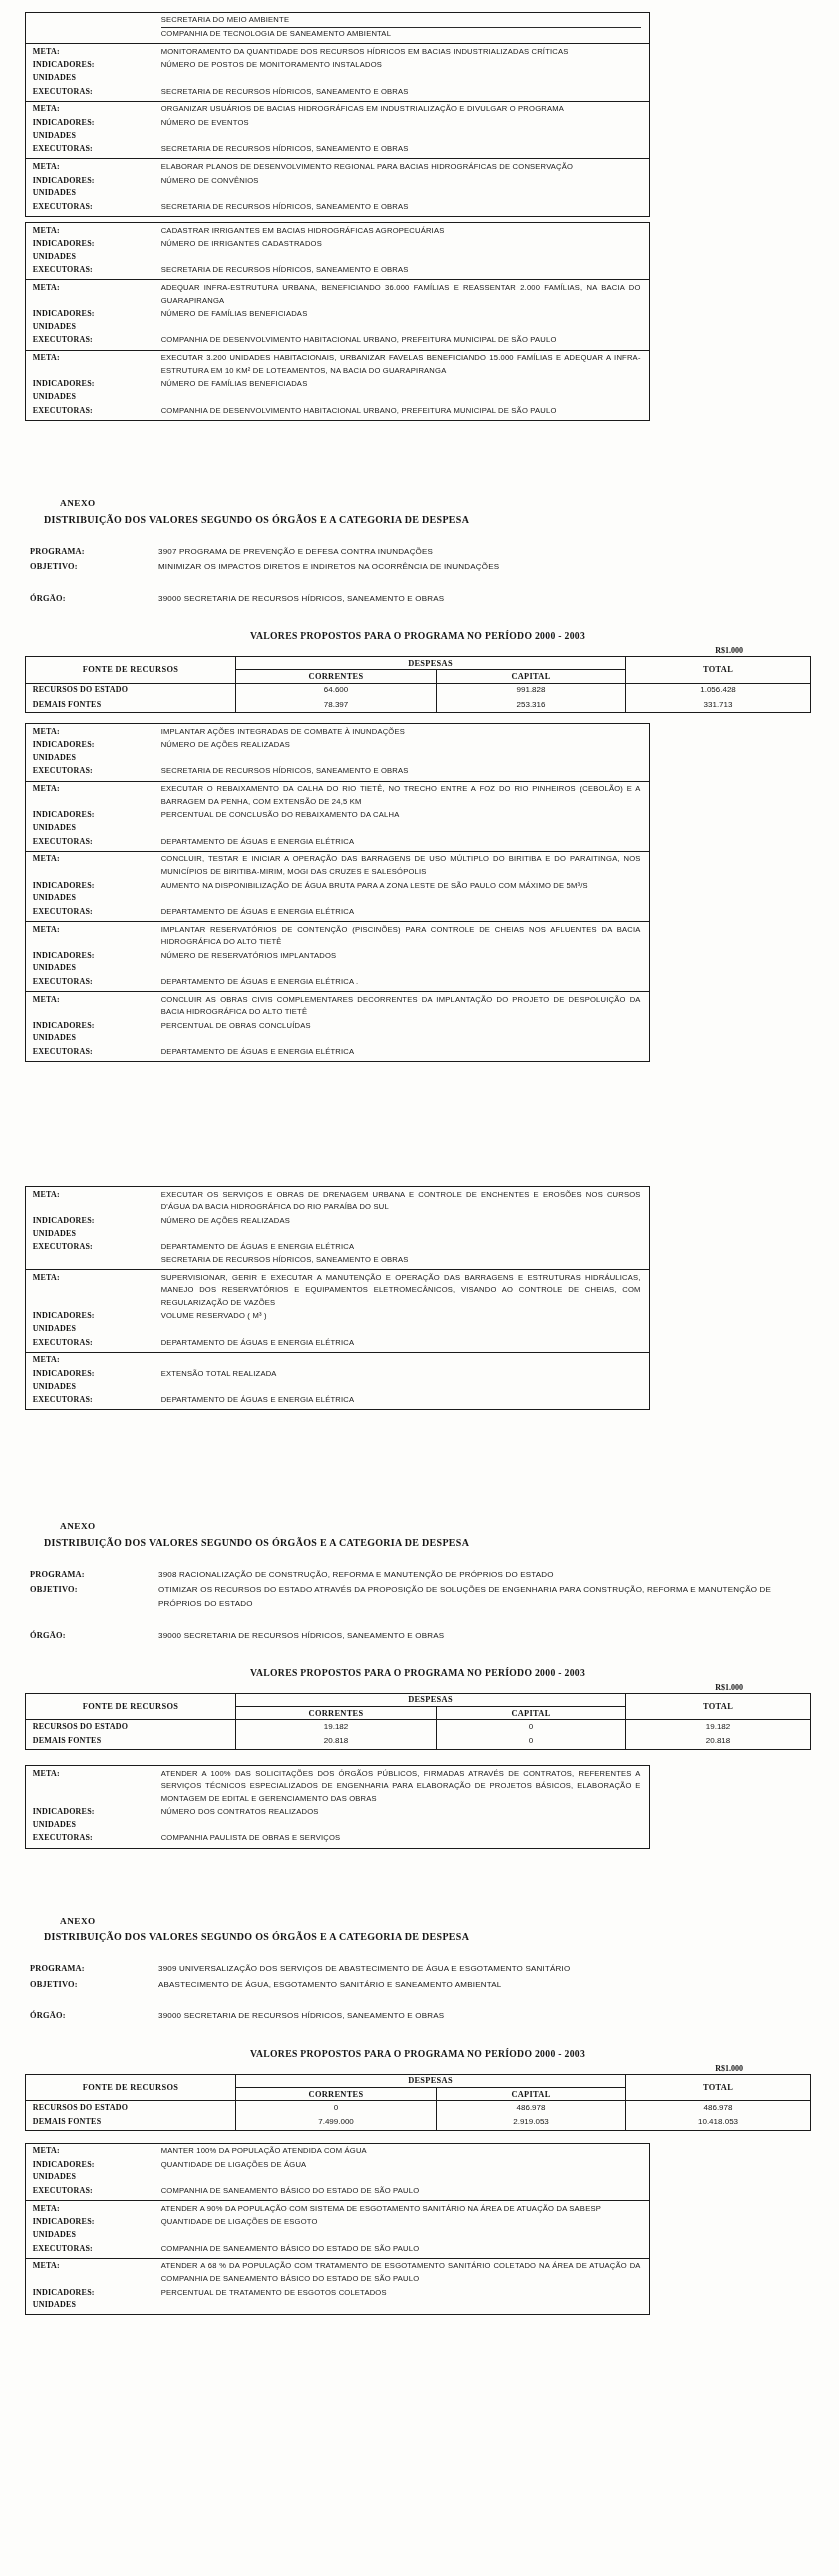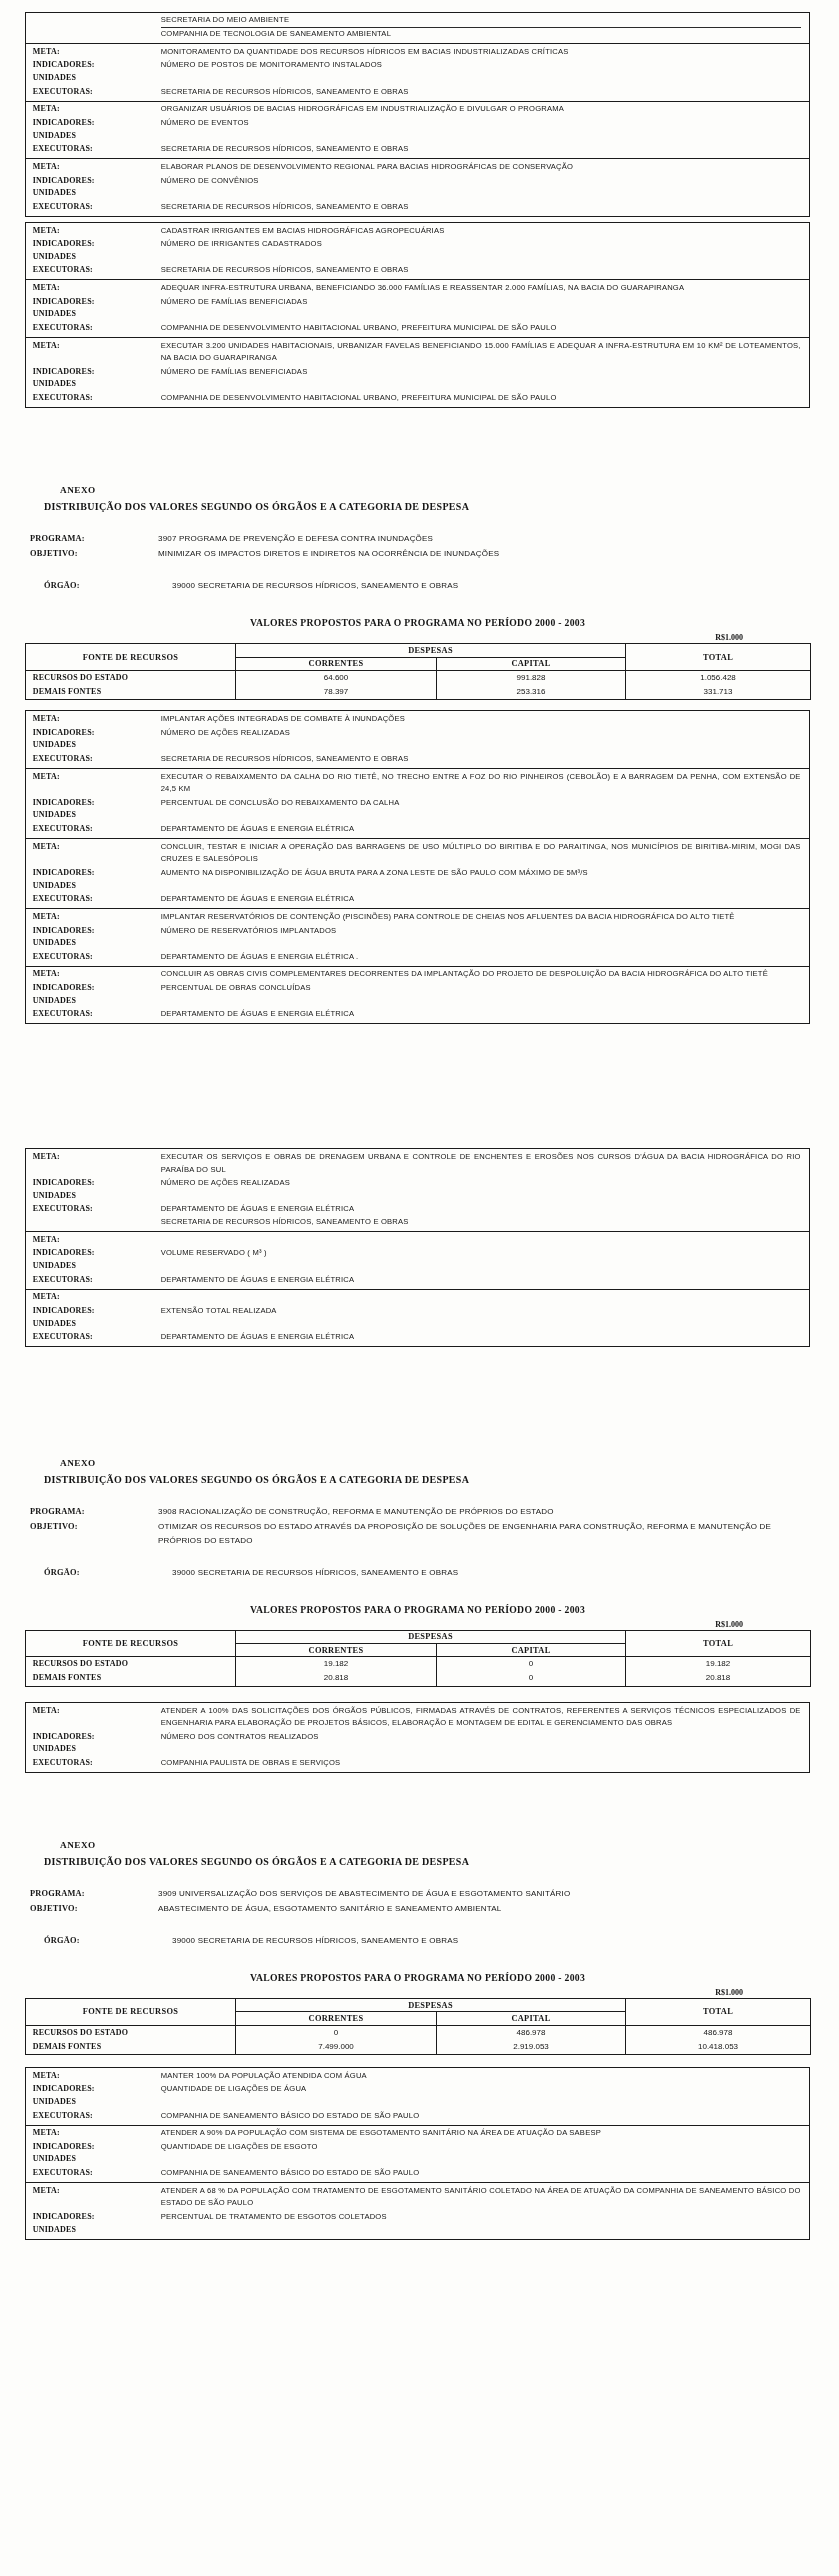--- a/index.html
+++ b/index.html
@@ -5,21 +5,21 @@
   html,body{margin:0;padding:0;}
   body{
     width:839px; background:#fbfbf8; color:#141414;
     font-family:"Liberation Sans",sans-serif;
   }
   .page{
     position:relative; width:839px; min-height:2576px; background:#fdfdfb;
     box-sizing:border-box; padding:11.8px 28px 17px 25px;
   }
   
-  .meta-table{ border:1.7px solid #1b1b1b; width:785px; box-sizing:border-box; background:#fdfdfb; }
+  .meta-table{ border:1.7px solid #1b1b1b; width:625px; box-sizing:border-box; background:#fdfdfb; }
   .mt-block{ border-top:1.7px solid #1b1b1b; padding:1.7px 0 2.5px; }
   .mt-block:first-child{ border-top:none; }
   .mt-row{ display:grid; grid-template-columns:128px 1fr; padding:0 8.4px 0 6.7px; }
   .mt-label{
     font-family:"Liberation Serif",serif; font-weight:bold;
     font-size:8px; line-height:12.6px; letter-spacing:0.2px;
   }
   .mt-val{ font-size:7.6px; line-height:12.6px; letter-spacing:0.2px; }
   .mt-meta{ text-align:justify; }
   .mt-exec-line{ display:block; }
@@ -34,21 +34,21 @@
   .dist{
     font-family:"Liberation Serif",serif; font-weight:bold; font-size:10px;
     letter-spacing:0.3px; margin:0 0 20px 19px;
   }
   .kv{ display:grid; grid-template-columns:128px 1fr; padding:0 8.4px 0 5px; margin-bottom:1.7px; }
   .kv-label{
     font-family:"Liberation Serif",serif; font-weight:bold; font-size:8.4px;
     line-height:13.4px; letter-spacing:0.2px;
   }
   .kv-val{ font-size:8px; line-height:13.4px; letter-spacing:0.2px; }
-  .kv.orgao-row{ margin-top:18.5px;margin-left:14px; }
+  .kv.orgao-row{ margin-top:18.5px; }
   .vt-title{
     text-align:center; font-family:"Liberation Serif",serif; font-weight:bold;
     font-size:9.7px; letter-spacing:0.3px; margin:25px 0 5px;
   }
   .unit{
     text-align:right; padding-right:67px; font-family:"Liberation Serif",serif;
     font-weight:bold; font-size:8px; margin-bottom:0.8px;
   }
   
   table.values{ border-collapse:collapse; width:785px; table-layout:fixed; }
@@ -381,20 +381,21 @@
             <div class="mt-label">EXECUTORAS:</div>
             <div class="mt-val">
               <span class="mt-exec-line">DEPARTAMENTO DE ÁGUAS E ENERGIA ELÉTRICA</span>
               <span class="mt-exec-line">SECRETARIA DE RECURSOS HÍDRICOS, SANEAMENTO E OBRAS</span>
             </div>
           </div>
         </div>
         <div class="mt-block">
           <div class="mt-row">
             <div class="mt-label">META:</div>
+            <div class="mt-val mt-meta">SUPERVISIONAR, GERIR E EXECUTAR A MANUTENÇÃO E OPERAÇÃO DAS BARRAGENS E ESTRUTURAS HIDRÁULICAS, MANEJO DOS RESERVATÓRIOS E EQUIPAMENTOS ELETROMECÂNICOS, VISANDO AO CONTROLE DE CHEIAS, COM REGULARIZAÇÃO DE VAZÕES</div>
           </div>
           <div class="mt-row mt-space">
             <div class="mt-label">INDICADORES:</div>
             <div class="mt-val">VOLUME RESERVADO ( M³ )</div>
           </div>
           <div class="mt-row">
             <div class="mt-label">UNIDADES</div>
             <div class="mt-val"></div>
           </div>
           <div class="mt-row mt-space">

